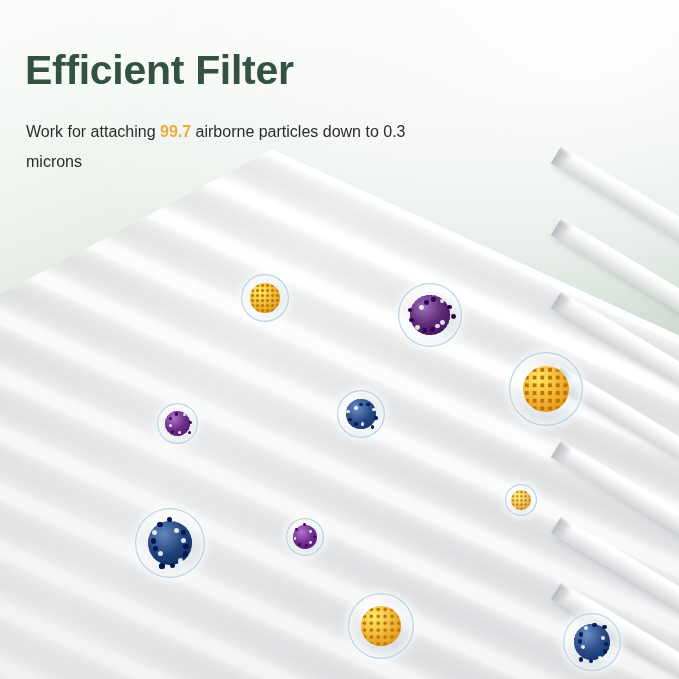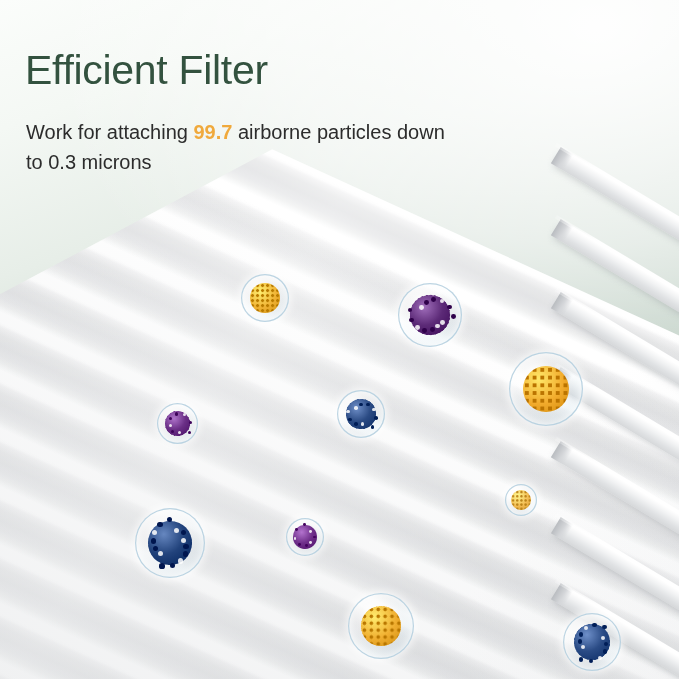--- a/index.html
+++ b/index.html
@@ -181,30 +181,30 @@
     position: absolute;
     border-radius: 50%;
   }
 
   
   .headline {
     position: absolute;
     left: 25px;
     top: 47px;
     font-size: 41px;
-    font-weight: normal;
+    font-weight: bold;
     letter-spacing: -0.3px;
     color: #33523f;
     text-shadow: 0 1px 2px rgba(255,255,255,0.55);
   }
   .subline {
     position: absolute;
     left: 26px;
     top: 117px;
-    font-size: 20px;
+    font-size: 16px;
     line-height: 30px;
     color: #2c2c2c;
     max-width: 420px;
   }
   .subline .accent { color: #f0a93c; font-weight: bold; }
 </style>
 </head>
 <body>
 
 <div id="stage">

